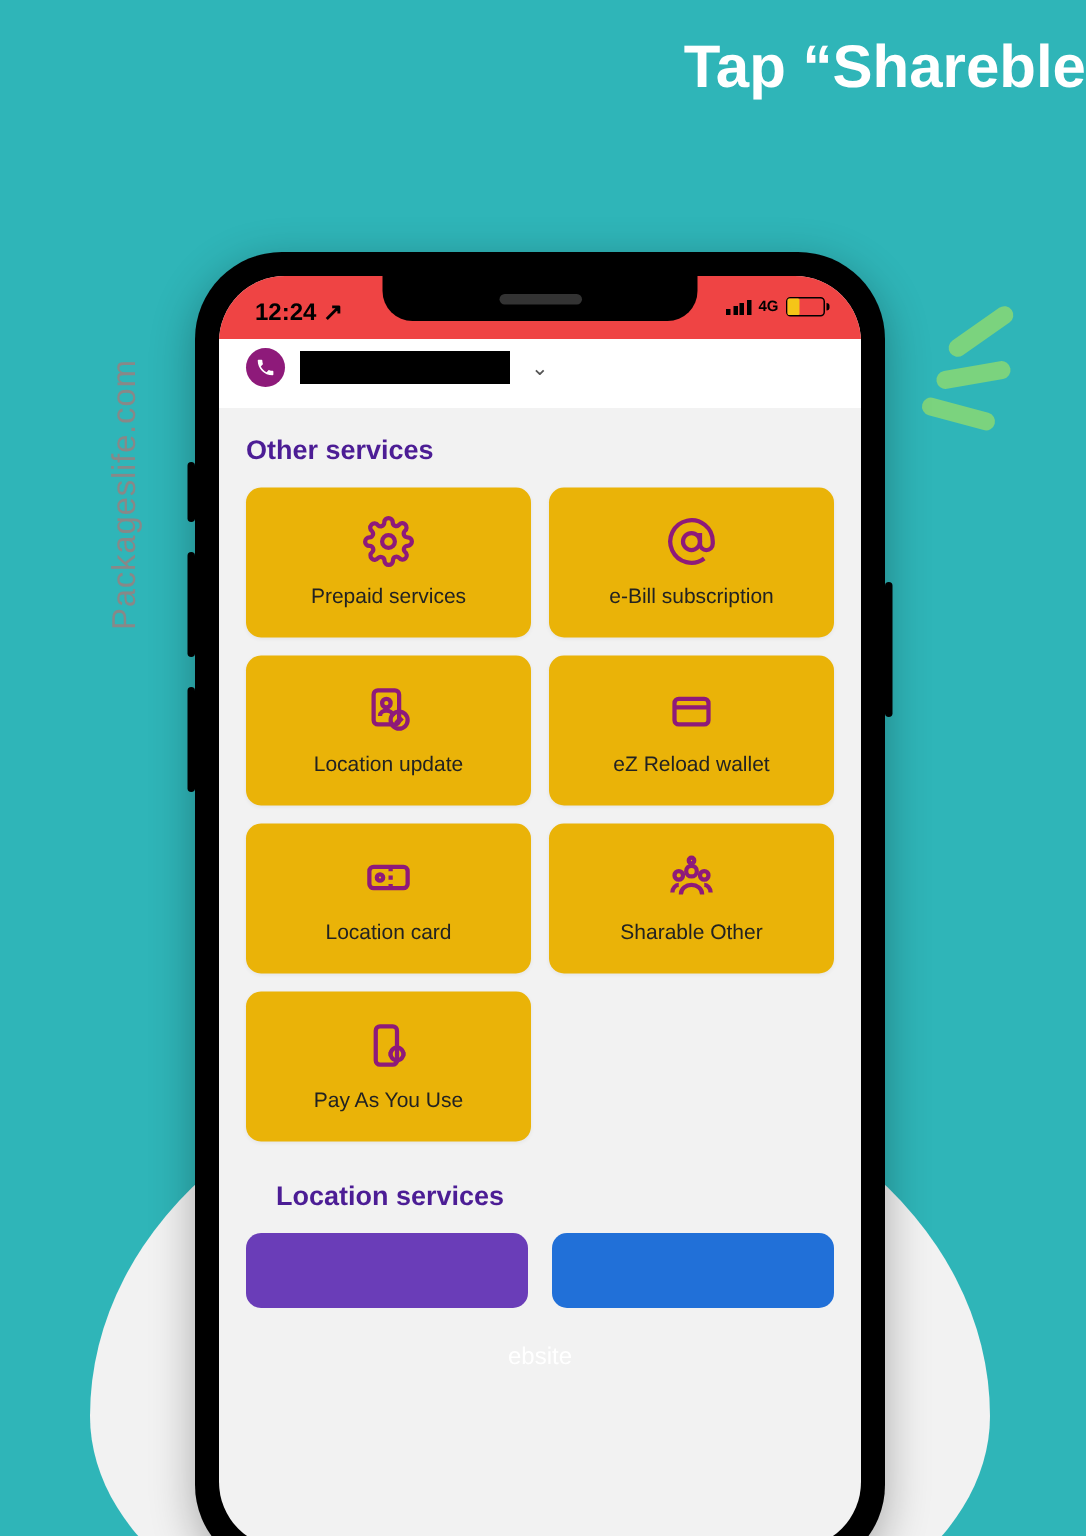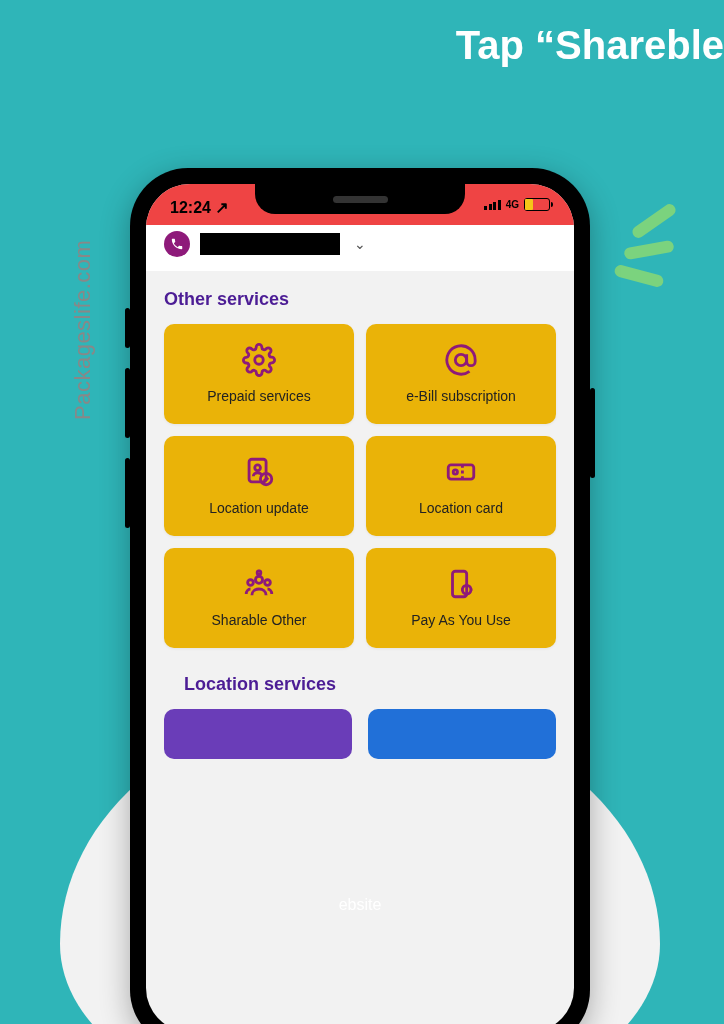--- a/index.html
+++ b/index.html
@@ -262,20 +262,29 @@
                 <rect x="5" y="3" width="12" height="16" rx="2"></rect>
                 <circle cx="11" cy="9" r="2"></circle>
                 <path d="M8 15c0-1.5 1.5-2.5 3-2.5s3 1 3 2.5"></path>
                 <circle cx="17" cy="17" r="4"></circle>
                 <path d="M15.5 17l1 1 2-2"></path>
               </svg>
           </span>
           <span class="lbl">Location update</span>
         </div>
 
+        <div class="card">
+          <span class="ico">
+            <svg viewBox="0 0 24 24">
+                <rect x="4" y="7" width="16" height="12" rx="2"></rect>
+                <path d="M4 11h16"></path>
+              </svg>
+          </span>
+          <span class="lbl">eZ Reload wallet</span>
+        </div>
 
         <div class="card">
           <span class="ico">
             <svg viewBox="0 0 24 24">
                 <rect x="3" y="7" width="18" height="10" rx="2"></rect>
                 <path d="M13 7v10" stroke-dasharray="2 2"></path>
                 <circle cx="8" cy="12" r="1.5"></circle>
               </svg>
           </span>
           <span class="lbl">Location card</span>

